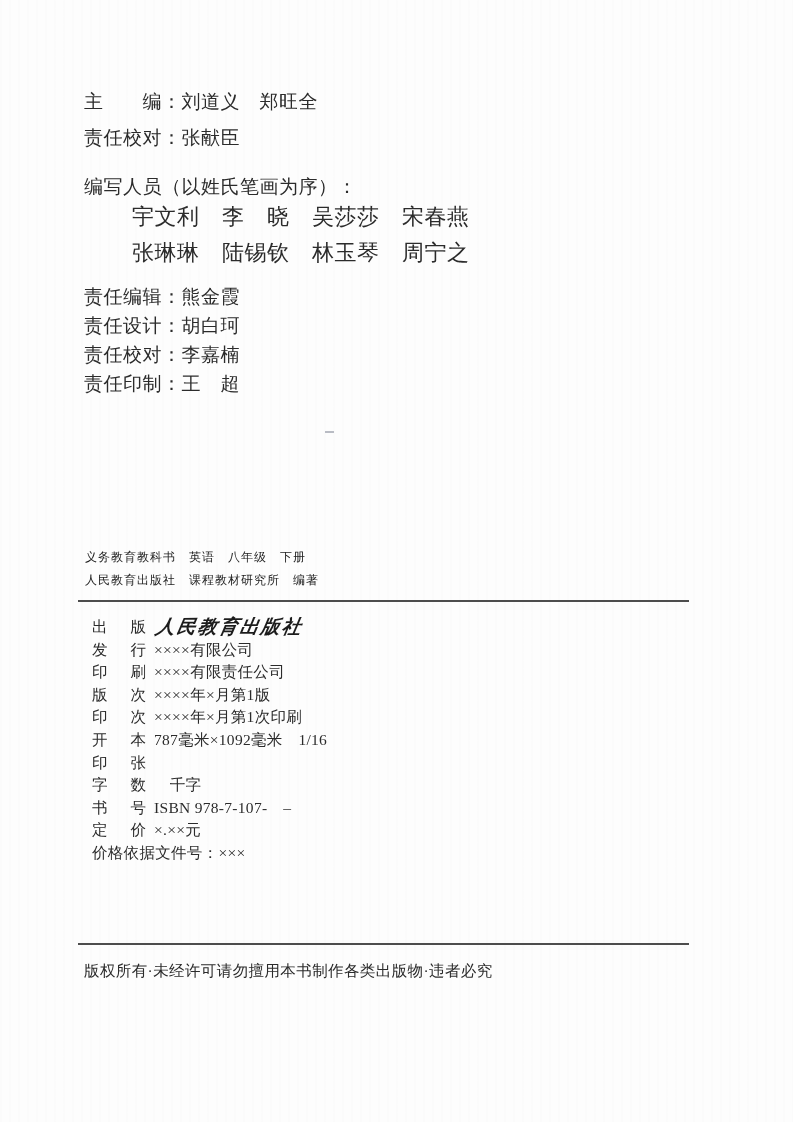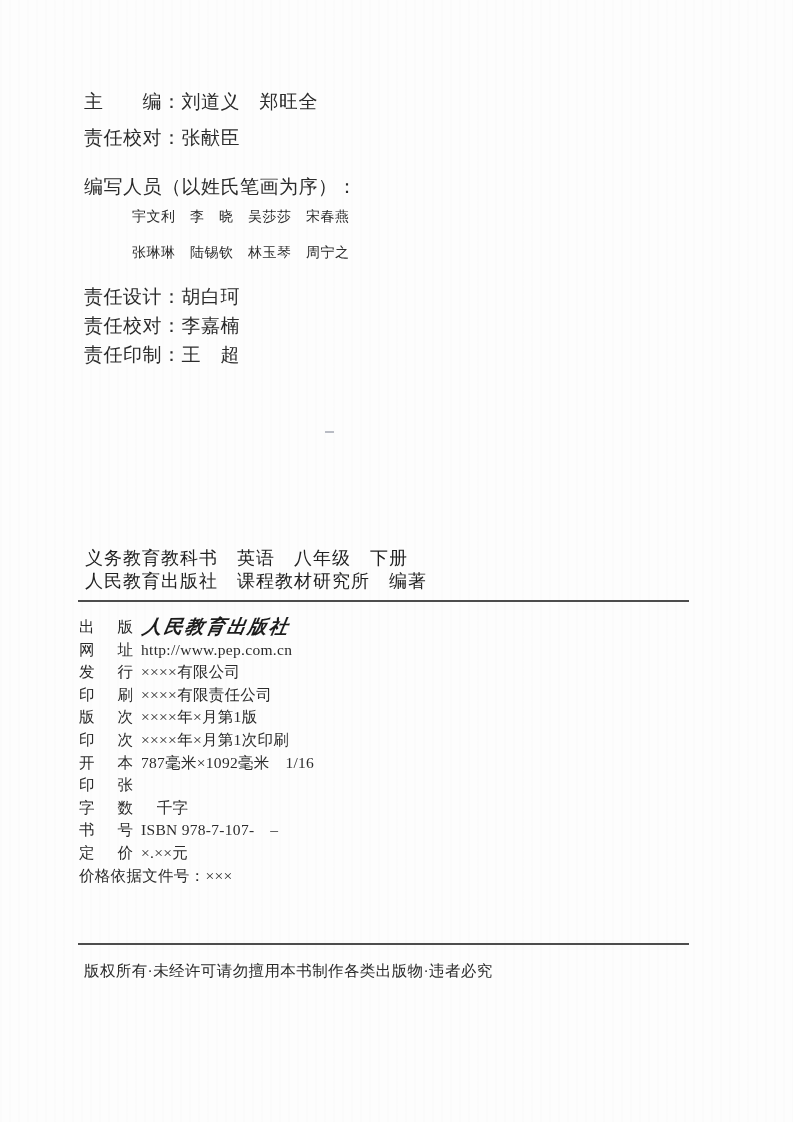--- a/index.html
+++ b/index.html
@@ -13,36 +13,36 @@
   }
   .page{position:absolute;inset:0;
     background:
       repeating-linear-gradient(90deg, rgba(0,0,0,0.008) 0 2px, rgba(0,0,0,0) 2px 9px);
   }
   .abs{position:absolute;}
 
   
   .staff-main{left:84px;top:84px;font-size:19px;line-height:36px;letter-spacing:0.5px;}
   .writers-heading{left:84px;top:176px;font-size:19px;line-height:22px;letter-spacing:0.5px;}
-  .writers-names{left:132px;top:199px;font-size:14px;line-height:36px;letter-spacing:0.5px;}
+  .writers-names{left:132px;top:199px;font-size:22px;line-height:36px;letter-spacing:0.5px;}
   .responsible{left:84px;top:282px;font-size:19px;line-height:29px;letter-spacing:0.5px;}
 
   
   .title-block{
     left:85px;top:547px;
-    font-family:Liberation Sans, sans-serif;
-    font-size:18px;line-height:22.5px;letter-spacing:1px;color:#222;
+    font-family:Liberation Mono, monospace;
+    font-size:12px;line-height:22.5px;letter-spacing:1px;color:#222;
   }
 
   .rule{left:78px;width:611px;height:2px;background:#4d4d4d;}
   .rule-top{top:600px;}
   .rule-bottom{top:943px;}
 
   
-  .imprint{left:79px;top:616px;font-size:15.5px;color:#2b2b2b;}
+  .imprint{left:92px;top:616px;font-size:15.5px;color:#2b2b2b;}
   .imp-row{display:flex;height:22.6px;line-height:22.6px;white-space:nowrap;}
   .imp-label{
     display:inline-block;width:54px;flex:0 0 54px;margin-right:8px;
     text-align:justify;text-align-last:justify;letter-spacing:0;
   }
   .imp-value{letter-spacing:0.3px;}
   .imp-value.script{
     font-size:19px;font-style:italic;font-weight:bold;
     transform:skewX(-10deg);transform-origin:left bottom;
     letter-spacing:2px;color:#1c1c1c;line-height:22.6px;
@@ -68,42 +68,39 @@
     </div>
   </div>
 
   <div class="abs writers-heading">编写人员（以姓氏笔画为序）：</div>
   <div class="abs writers-names">
     <div>宇文利　李　晓　吴莎莎　宋春燕</div>
     <div>张琳琳　陆锡钦　林玉琴　周宁之</div>
   </div>
 
   <div class="abs responsible">
+    <div><span>责任编辑：</span><span>熊金霞</span></div>
     <div><span>责任设计：</span><span>胡白珂</span></div>
     <div><span>责任校对：</span><span>李嘉楠</span></div>
     <div><span>责任印制：</span><span>王　超</span></div>
   </div>
 
   <div class="abs speck"></div>
 
   <div class="abs title-block">
     <div>义务教育教科书　英语　八年级　下册</div>
     <div>人民教育出版社　课程教材研究所　编著</div>
   </div>
 
   <div class="abs rule rule-top"></div>
 
   <div class="abs imprint">
     <div class="imp-row">
       <span class="imp-label">出版</span>
       <span class="imp-value script">人民教育出版社</span>
-    </div>
-    <div class="imp-row">
-      <span class="imp-label">网址</span>
-      <span class="imp-value">http://www.pep.com.cn</span>
     </div>
     <div class="imp-row">
       <span class="imp-label">发行</span>
       <span class="imp-value">××××有限公司</span>
     </div>
     <div class="imp-row">
       <span class="imp-label">印刷</span>
       <span class="imp-value">××××有限责任公司</span>
     </div>
     <div class="imp-row">

